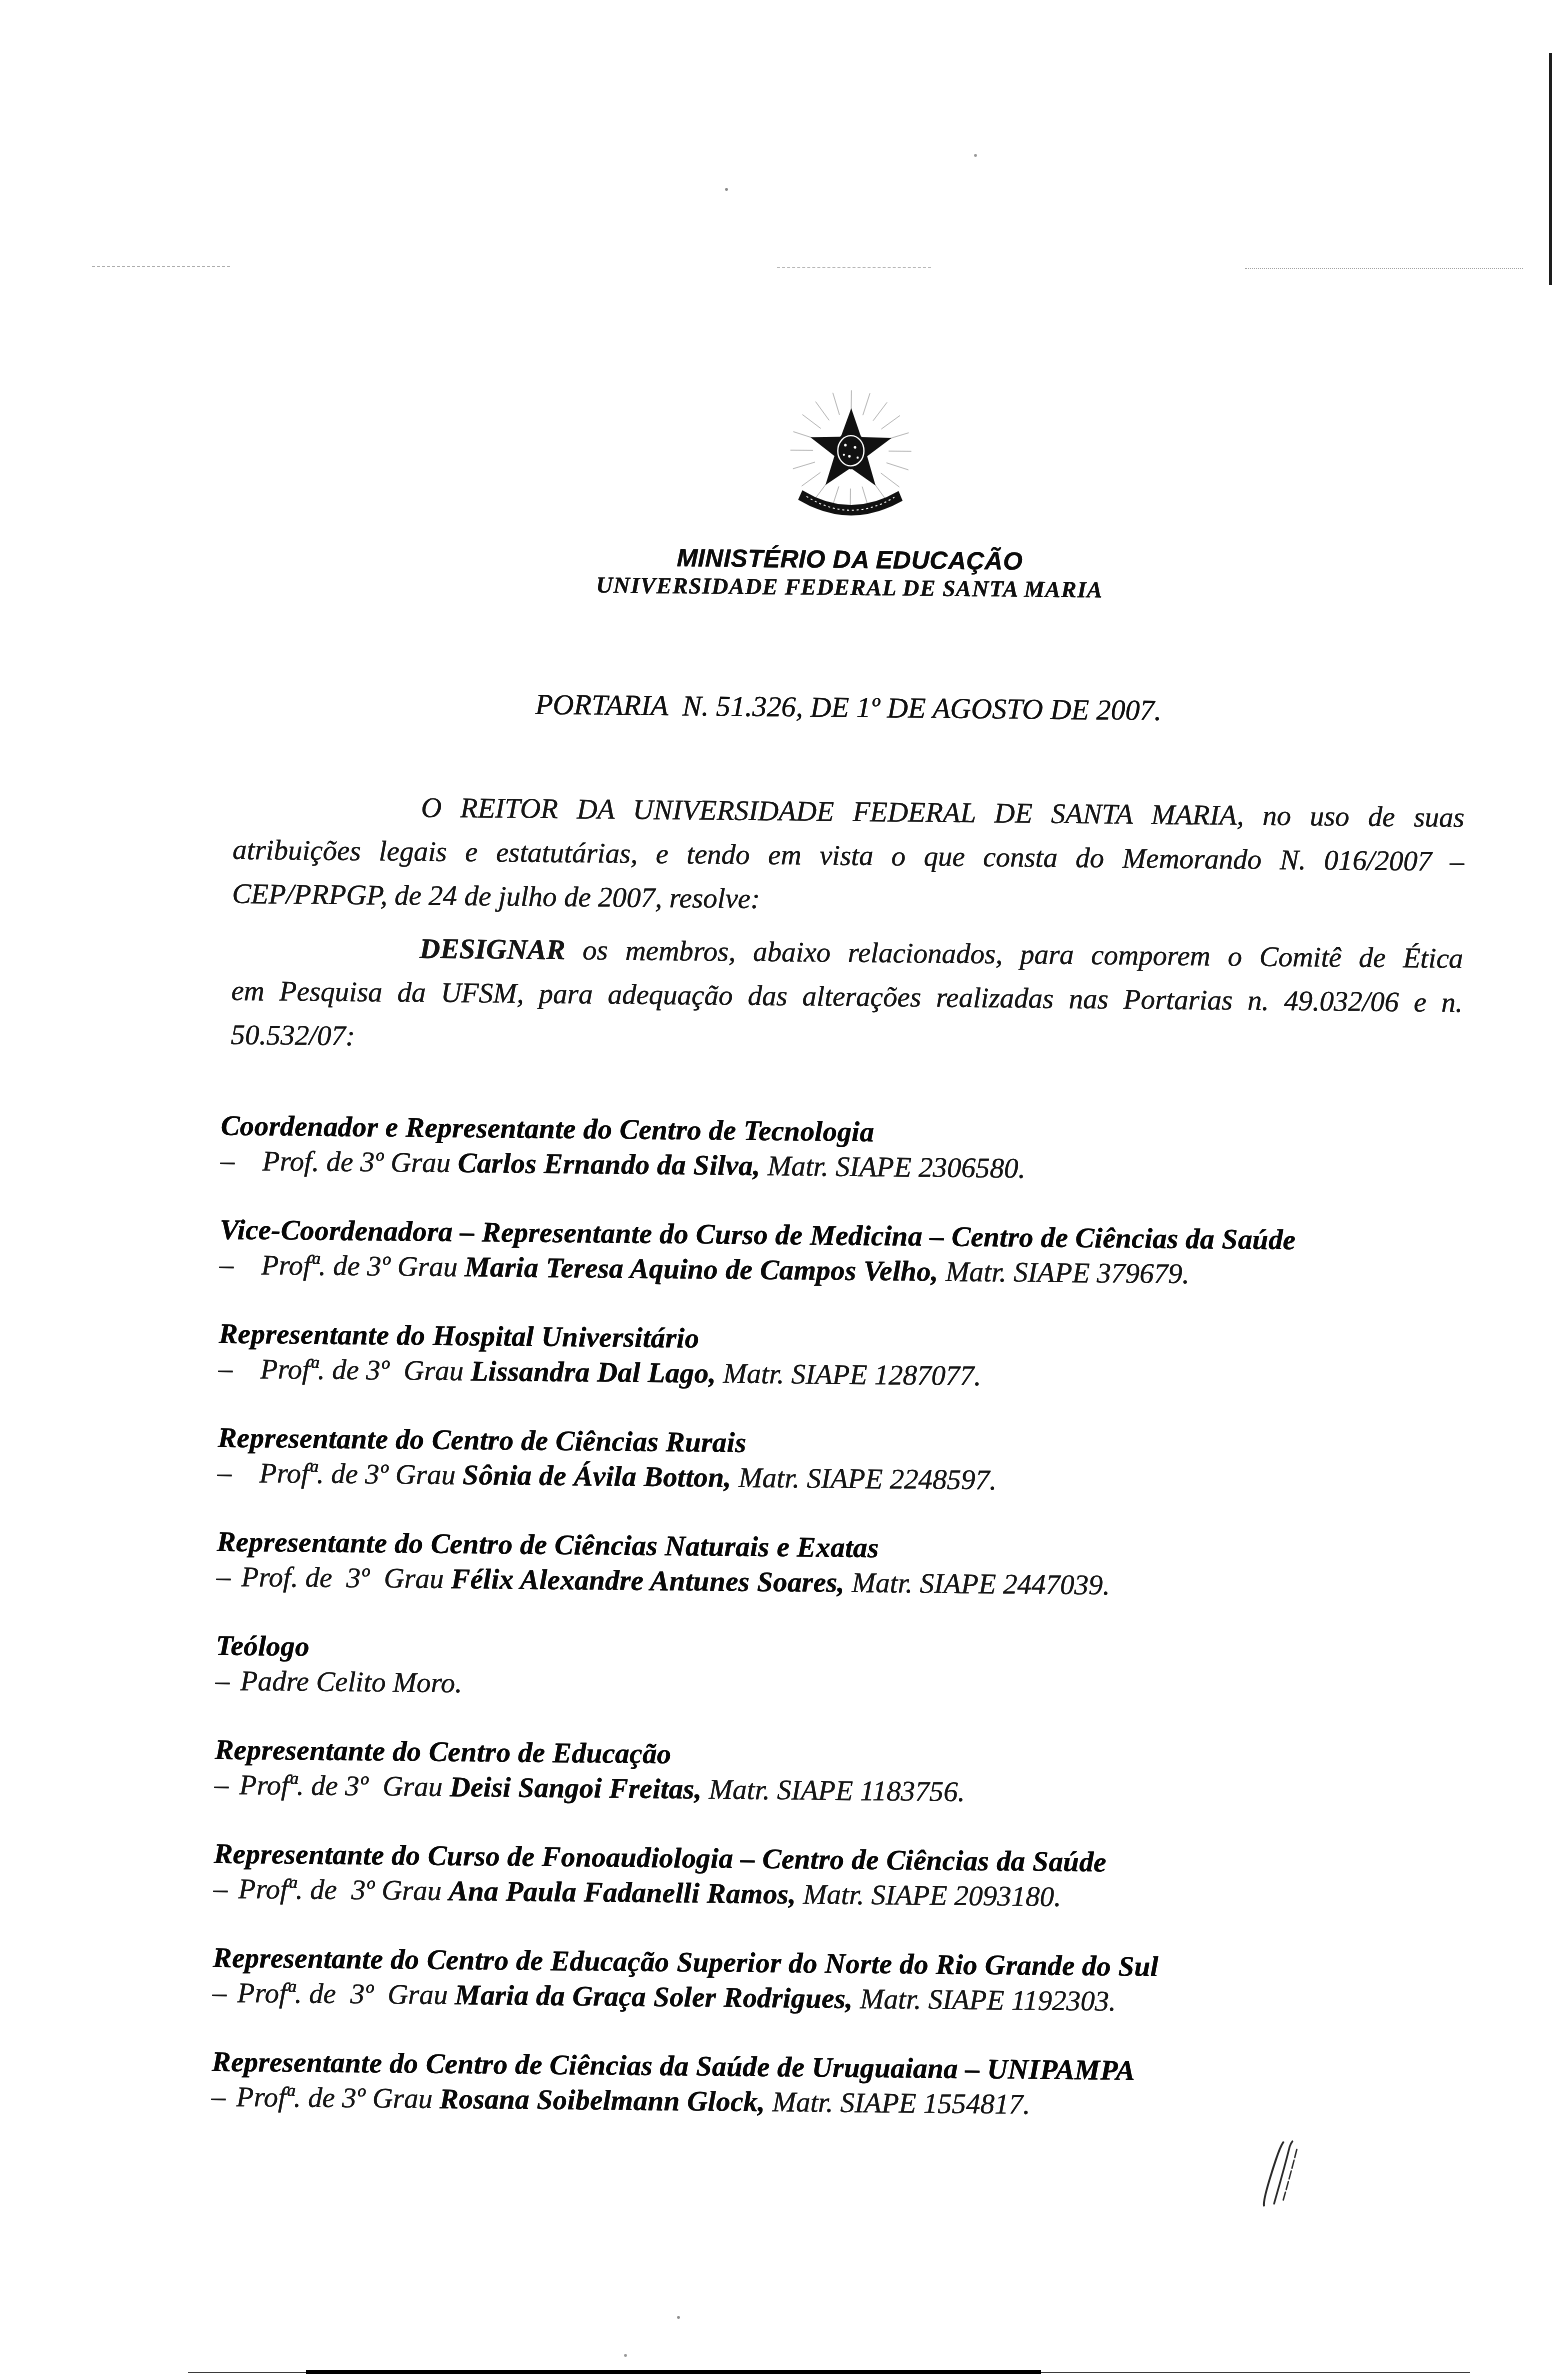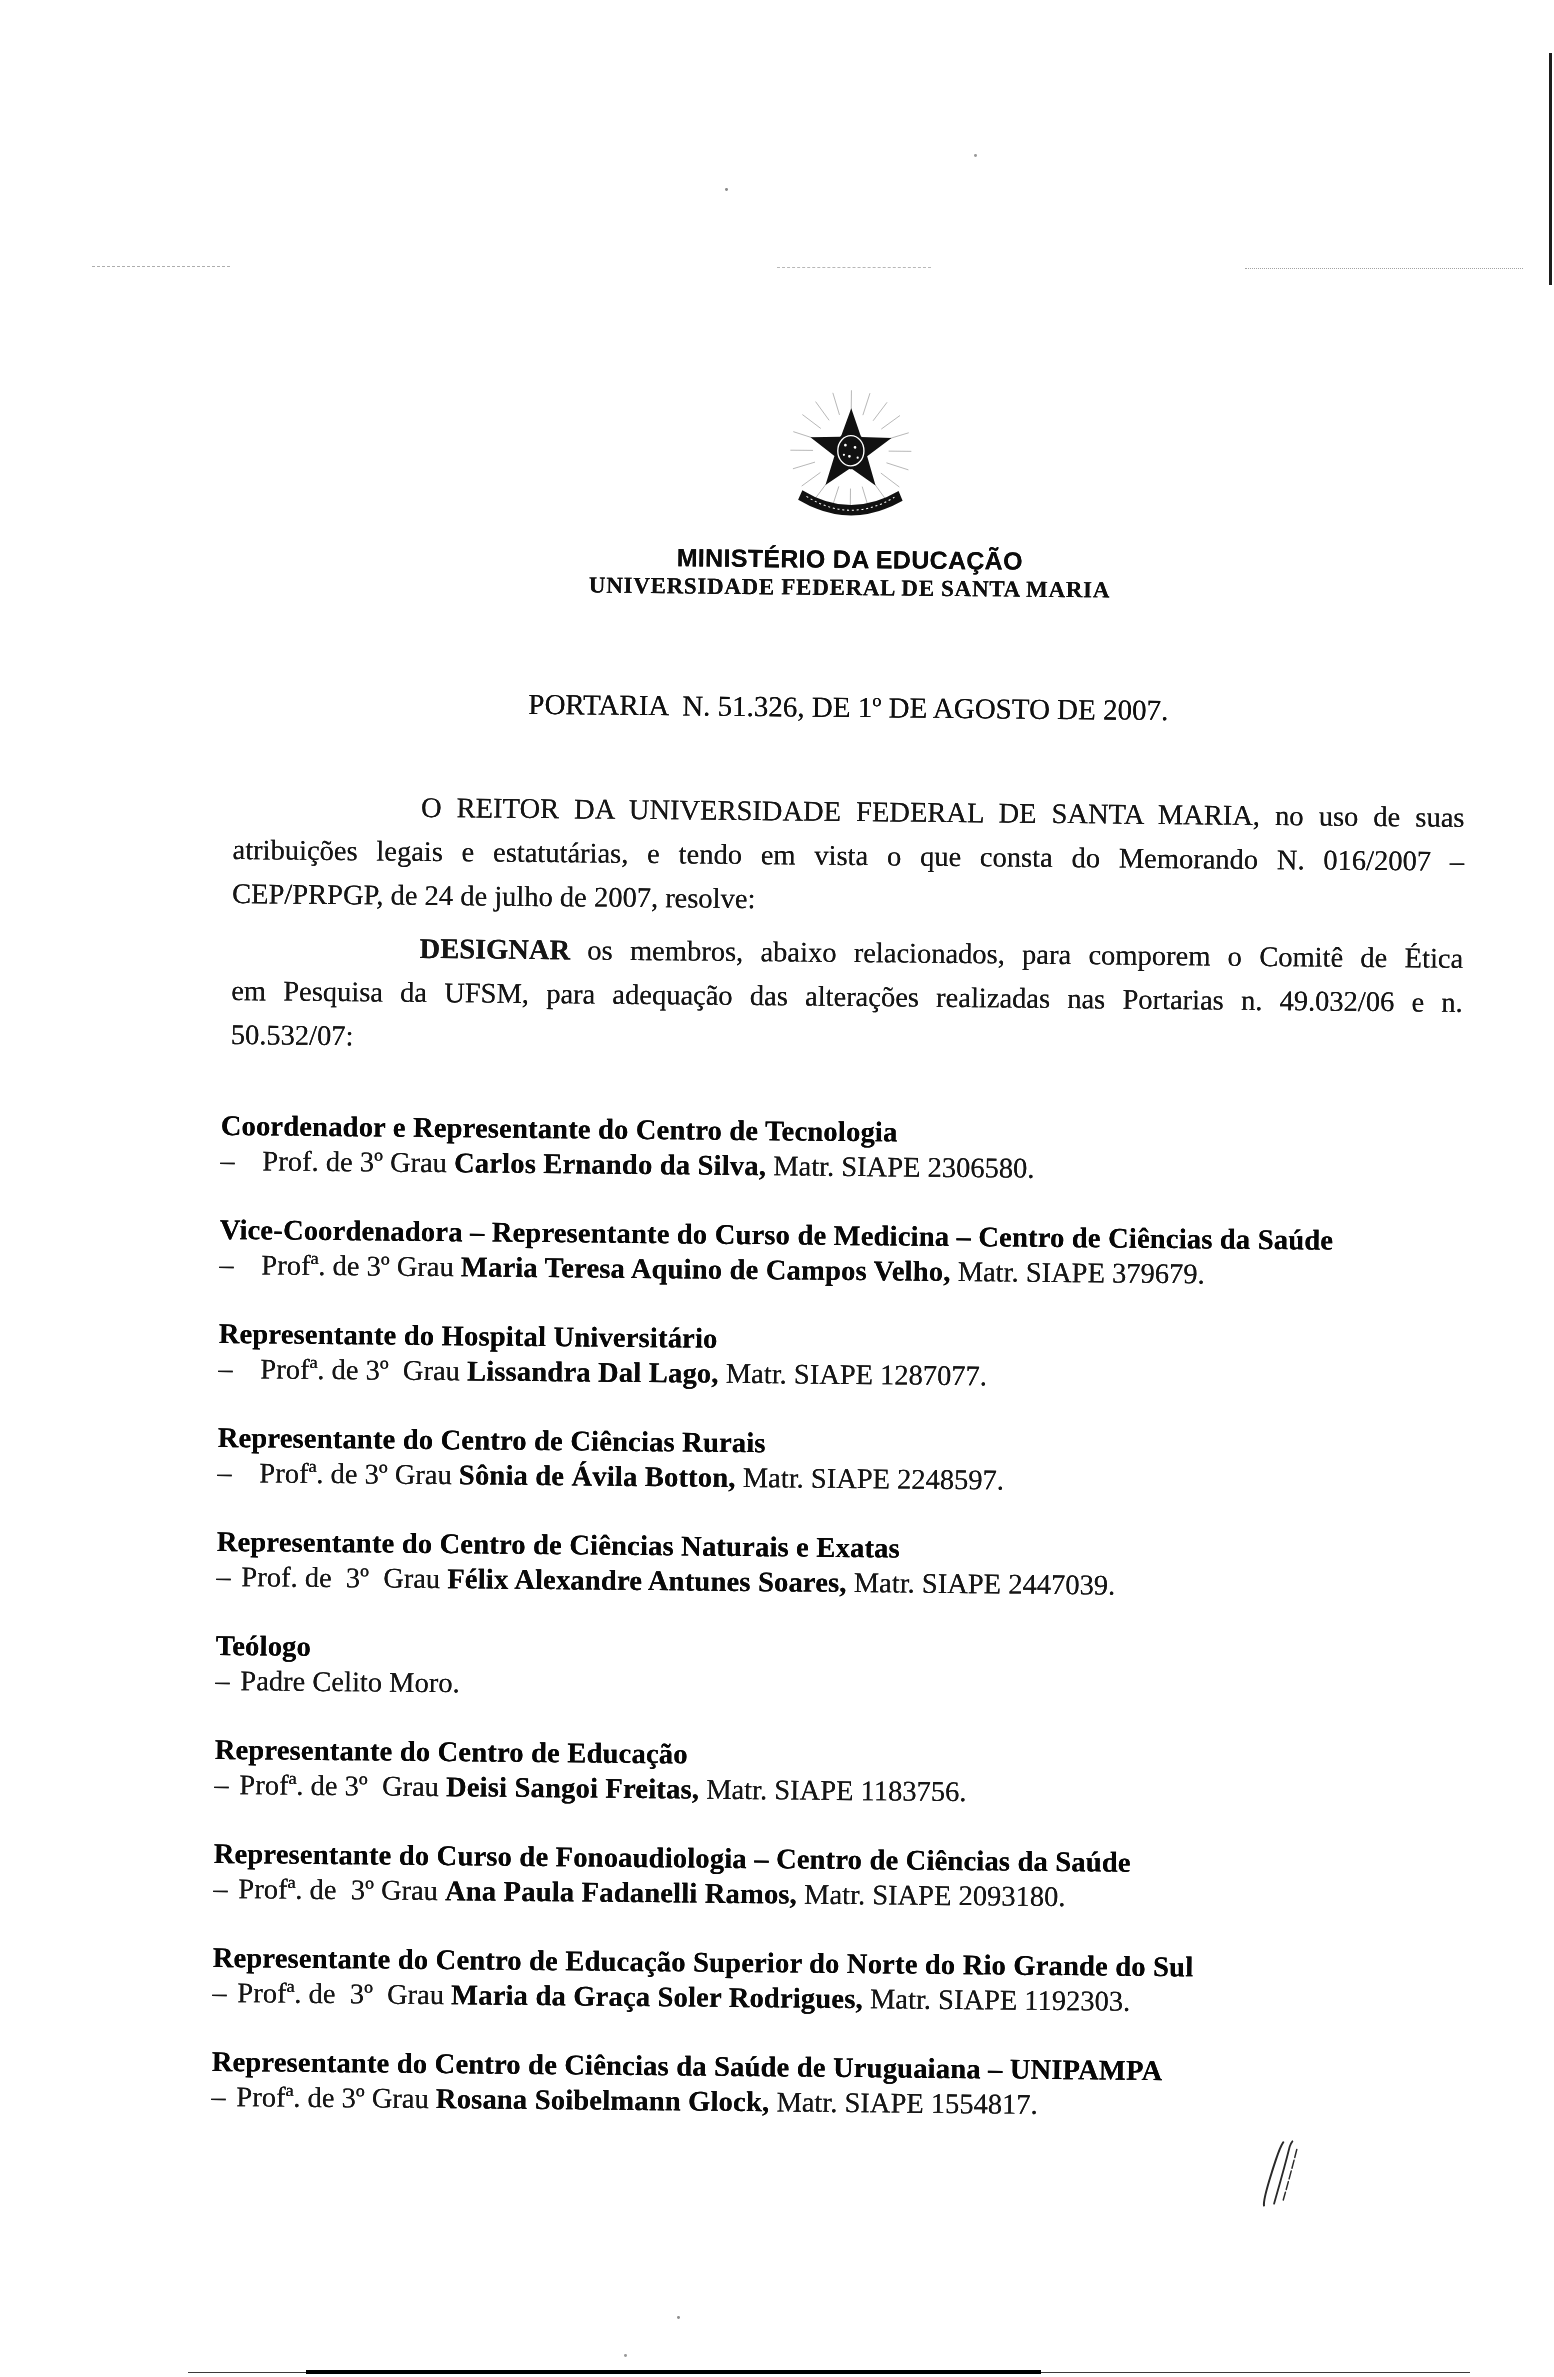--- a/index.html
+++ b/index.html
@@ -4,21 +4,21 @@
 <style>
   html, body { margin: 0; padding: 0; }
   body {
     width: 1555px; height: 2377px;
     background: #ffffff;
     position: relative;
     overflow: hidden;
     font-family: "Liberation Serif", serif;
     color: #161616;
   }
-  .page { position: absolute; inset: 0; }
+  .page { position: absolute; inset: 0; font-style: italic; }
 
   
   .artifact { position: absolute; }
   .dash-left  { left: 92px; top: 266px; width: 138px; border-top: 1.8px dashed #adadad; }
   .dash-mid   { left: 777px; top: 267px; width: 154px; border-top: 0.9px dashed #b8b8b8; }
   .dash-right { left: 1245px; top: 268px; width: 278px; border-top: 1.8px dotted #a2a2a2; }
   .edge-right { left: 1549px; top: 53px; width: 2.8px; height: 232px; background: #1d1d1d; }
   .bottom-line  { left: 188px; top: 2372px; width: 1282px; height: 0.9px; background: #3a3a3a; }
   .bottom-thick { left: 306px; top: 2370px; width: 735px; height: 3.7px; background: #000; }
   .specks {

